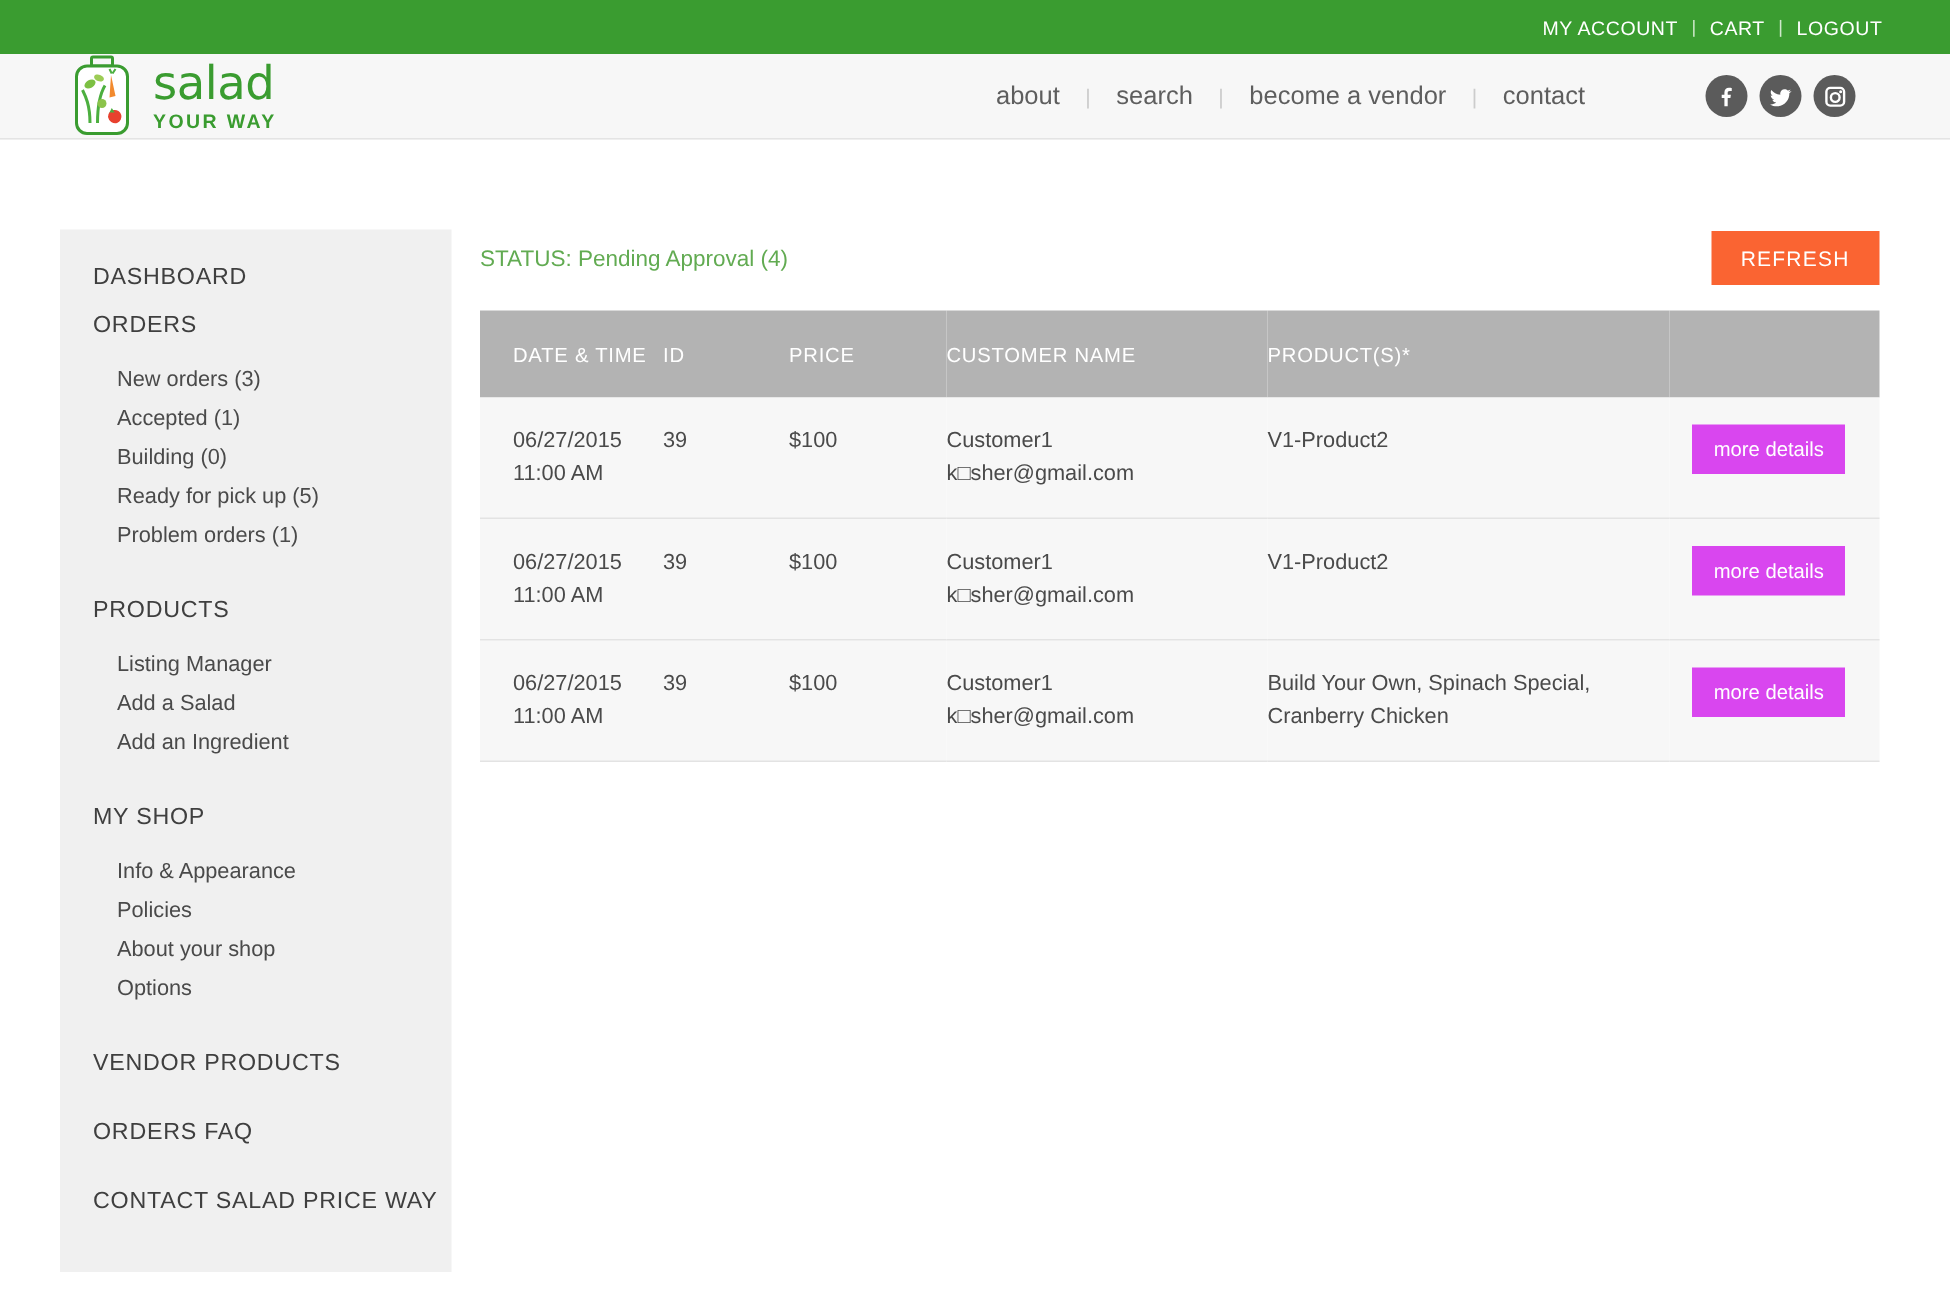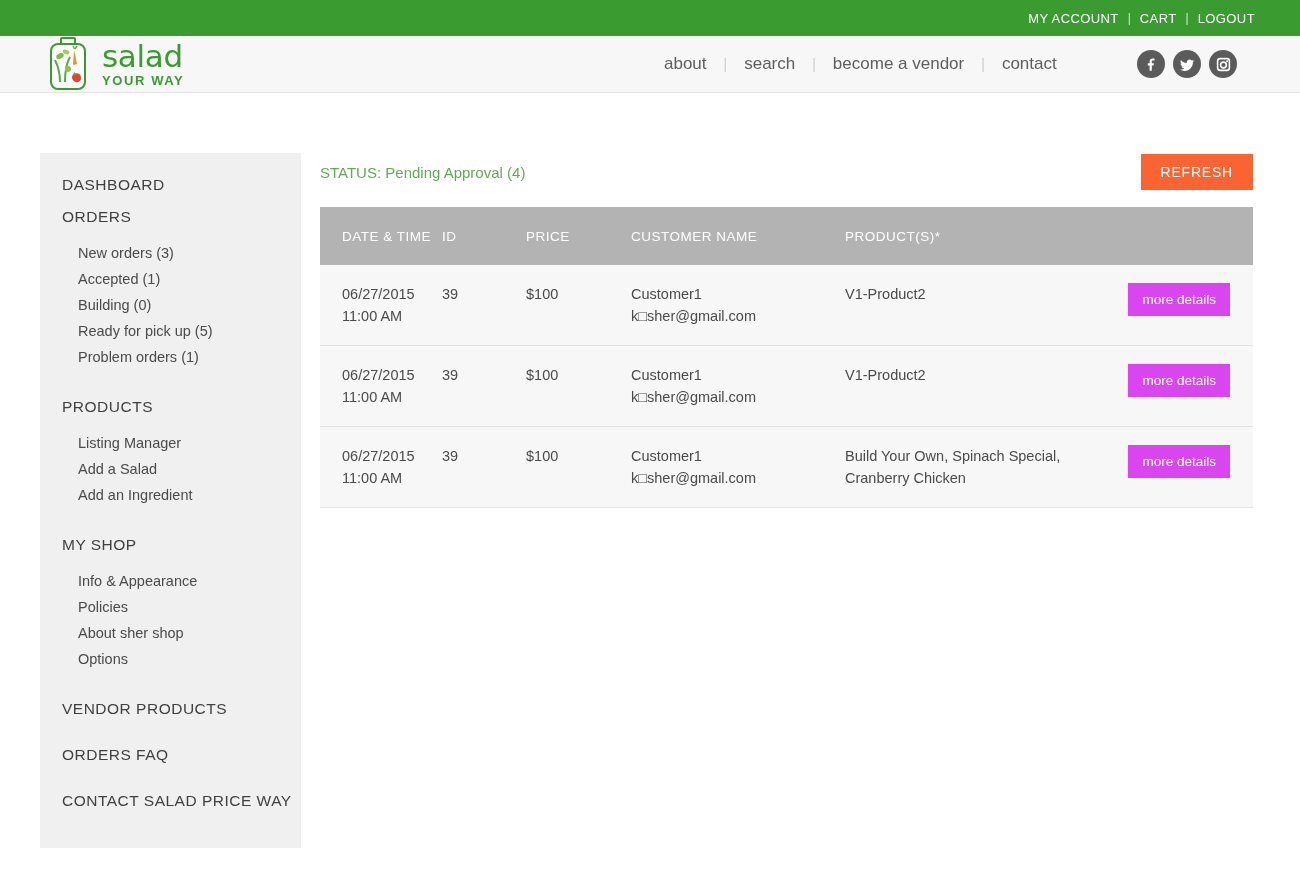--- a/index.html
+++ b/index.html
@@ -301,21 +301,21 @@
     <ul class="side-sub">
       <li>Listing Manager</li>
       <li>Add a Salad</li>
       <li>Add an Ingredient</li>
     </ul>
 
     <div class="side-head spaced">MY SHOP</div>
     <ul class="side-sub">
       <li>Info &amp; Appearance</li>
       <li>Policies</li>
-      <li>About sher shop</li>
+      <li>About your shop</li>
       <li>Options</li>
     </ul>
 
     <div class="side-head spaced">VENDOR PRODUCTS</div>
     <div class="side-head spaced">ORDERS FAQ</div>
     <div class="side-head spaced">CONTACT SALAD PRICE WAY</div>
   </aside>
 
   <main class="content">
 

